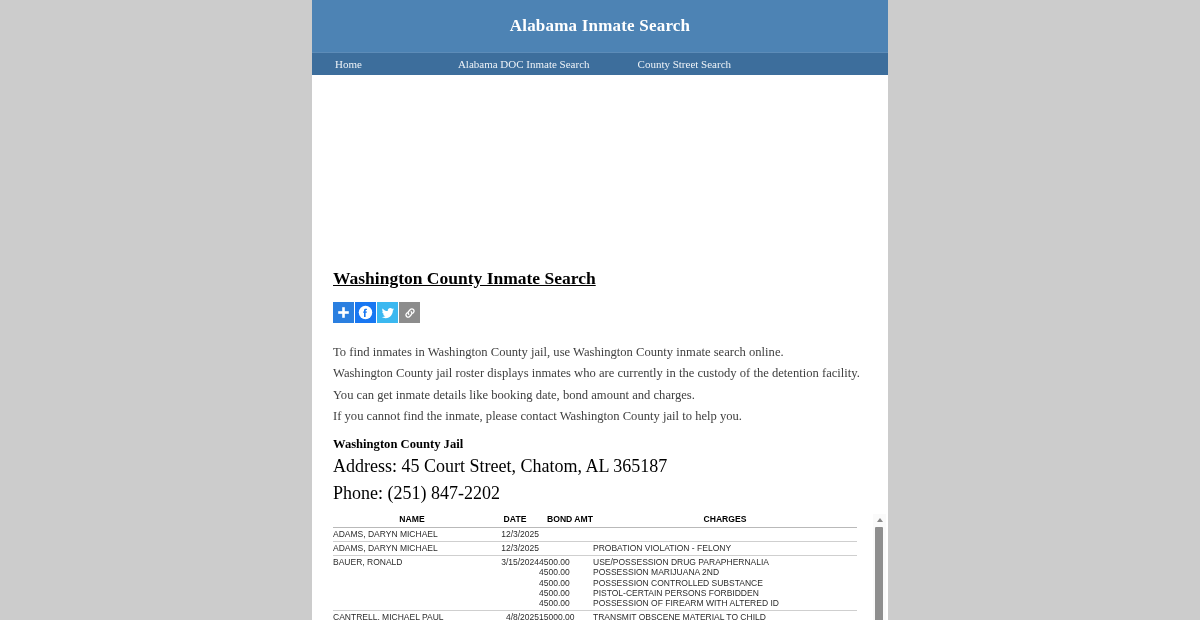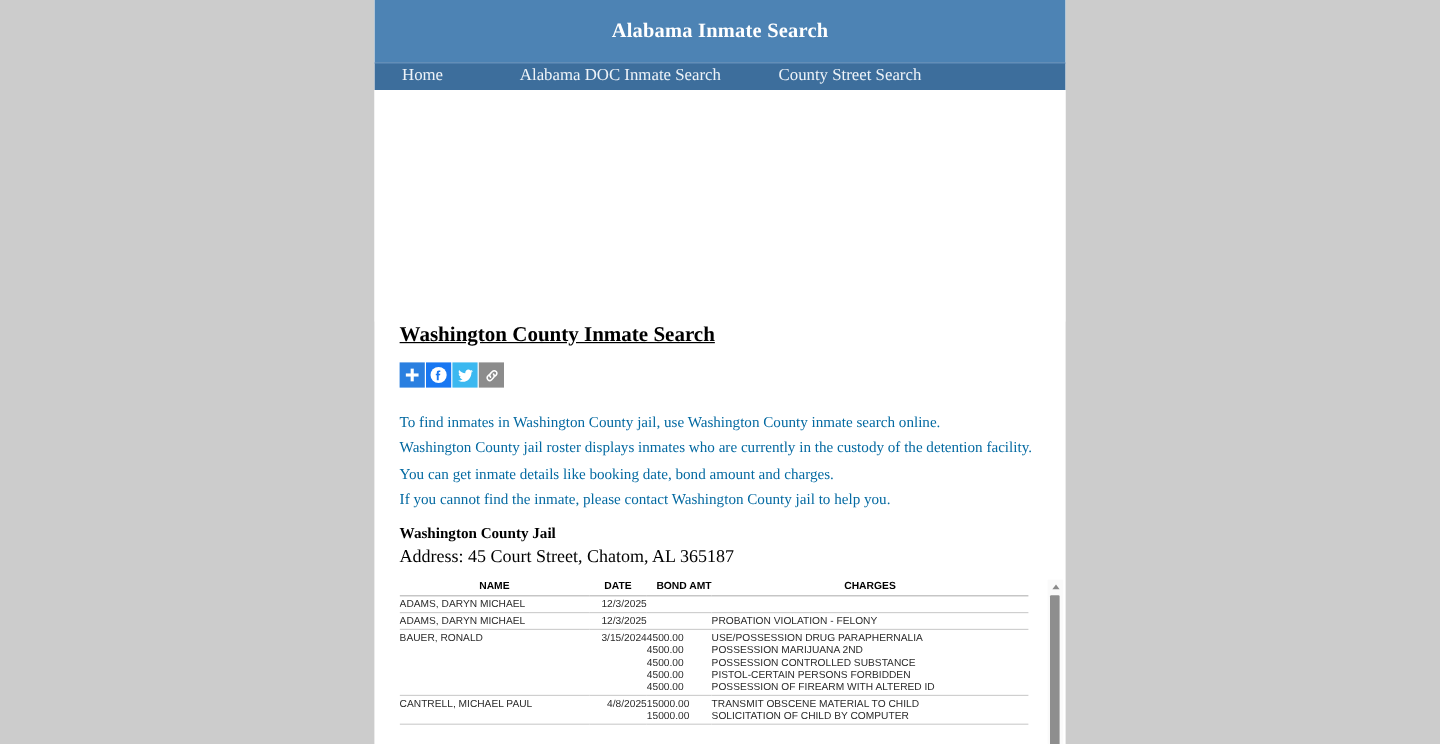--- a/index.html
+++ b/index.html
@@ -44,27 +44,27 @@
   .navbar {
     background: #3d6e9c;
     height: 22px;
     display: flex;
     align-items: center;
     border-top: 1px solid #5d8cb8;
   }
   .nav-item {
     color: #eef3f8;
     font-family: "Liberation Serif", "DejaVu Serif", serif;
-    font-size: 14px;
+    font-size: 11px;
     text-decoration: none;
     white-space: nowrap;
     cursor: pointer;
   }
   .nav-item.home { margin-left: 23px; }
-  .nav-item.doc  { margin-left: 64px; }
+  .nav-item.doc  { margin-left: 96px; }
   .nav-item.county { margin-left: 48px; }
 
   
   .ad-slot {
     height: 193px;
     background: #ffffff;
   }
 
   
   .content {
@@ -96,30 +96,30 @@
   .share-facebook { background: #1877f2; }
   .share-twitter { background: #3bb8f0; }
   .share-link { background: #8c8c8c; }
   .share-btn svg { display: block; }
 
   
   .desc p {
     margin: 0 0 6px 0;
     font-size: 12.6px;
     line-height: 1.22;
-    color: #0369a1;
+    color: #404040;
   }
   .jail-name {
     margin: 13px 0 4px 0;
     font-weight: bold;
     font-size: 12.6px;
   }
   .jail-line {
     margin: 0 0 6px 0;
-    font-size: 15px;
+    font-size: 18px;
   }
 
   
   .roster-wrap {
     position: relative;
     margin-top: 10px;
     height: 175px;
   }
   .roster-scroll {
     width: 538px;
@@ -252,20 +252,21 @@
 
     <div class="desc">
       <p>To find inmates in Washington County jail, use Washington County inmate search online.</p>
       <p>Washington County jail roster displays inmates who are currently in the custody of the detention facility.</p>
       <p>You can get inmate details like booking date, bond amount and charges.</p>
       <p>If you cannot find the inmate, please contact Washington County jail to help you.</p>
     </div>
 
     <div class="jail-name">Washington County Jail</div>
     <div class="jail-line">Address: 45 Court Street, Chatom, AL 365187</div>
+    <div class="jail-line">Phone: (251) 847-2202</div>
 
     <div class="roster-wrap">
       <div class="roster-scroll">
         <table class="roster">
           <thead>
             <tr>
               <th class="th-name">NAME</th>
               <th class="th-date">DATE</th>
               <th class="th-bond">BOND AMT</th>
               <th class="th-charges">CHARGES</th>

